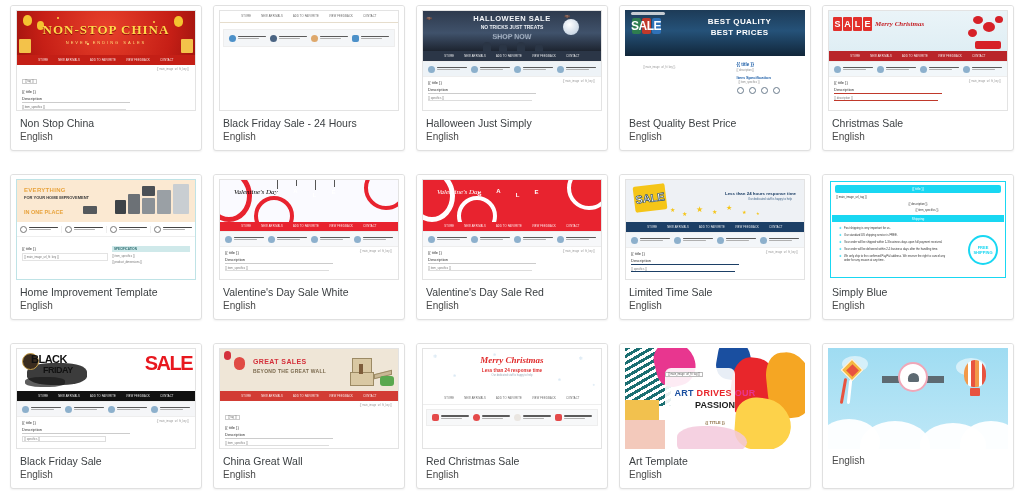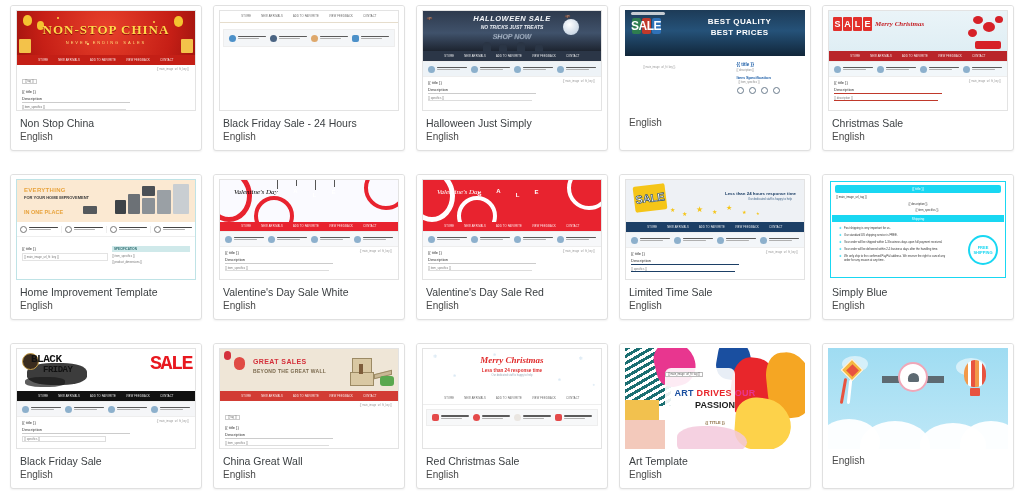--- a/index.html
+++ b/index.html
@@ -82,21 +82,21 @@
   .bn-bf .t1 { position:absolute; top:4px; left:4px; font-size:15px; font-weight:bold; color:#151515;
                -webkit-text-stroke:.7px #cfa85e; letter-spacing:-.5px; font-family:"Liberation Sans", sans-serif;}
   .bn-bf .t2 { position:absolute; bottom:11px; left:5px; font-size:4.6px; font-weight:bold; color:#fff; }
   .bn-bf .t3 { position:absolute; bottom:6px; left:5px; font-size:2.6px; color:#aaa; }
   .hand { position:absolute; right:12px; top:-3px; width:26px; height:24px; background:#d8b79b;
           border-radius:10px 12px 3px 3px; transform:rotate(12deg); }
   .sleeve { position:absolute; right:2px; top:4px; width:22px; height:15px; background:#8e8e8e;
             border-radius:3px; transform:rotate(18deg); }
 
   
-  .bn-hw { background:linear-gradient(180deg,#2e3a4d 0%, #40526b 55%, #1d2430 100%);font-style:italic; }
+  .bn-hw { background:linear-gradient(180deg,#2e3a4d 0%, #40526b 55%, #1d2430 100%); }
   .bn-hw .t1 { position:absolute; top:3px; left:0; right:0; text-align:center; font-size:7.5px;
                font-weight:bold; color:#f3f5f8; letter-spacing:.5px; }
   .bn-hw .t2 { position:absolute; top:13px; left:0; right:0; text-align:center; font-size:5px;
                font-weight:bold; color:#e8ecf2; }
   .bn-hw .t3 { position:absolute; top:22px; left:0; right:0; text-align:center; font-size:7px;
                font-weight:bold; color:#cfd8e4; -webkit-text-stroke:.4px #5b6d85; }
   .moon { position:absolute; right:22px; top:8px; width:16px; height:16px; border-radius:50%;
           background:radial-gradient(circle at 40% 35%, #fff 0%, #cdd9e6 70%, #8fa3bb 100%); }
   .grave { position:absolute; bottom:0; width:8px; height:9px; background:#2a3545; border-radius:4px 4px 0 0; }
 
@@ -408,20 +408,21 @@
           <div class="bq-icons">
             <i></i>
             <i></i>
             <i></i>
             <i></i>
           </div>
         </div>
       </div>
     </div>
     <div class="meta">
+      <div class="t-title">Best Quality Best Price</div>
       <div class="t-lang">English</div>
     </div>
   </div>
 
   <div class="card">
     <div class="thumb">
       <div class="thumb-inner">
         <div class="banner bn-xmas" style="height:40px;">
           <div class="xt">
             <b>S</b>
@@ -792,21 +793,21 @@
     </div>
     <div class="meta">
       <div class="t-title">Simply Blue</div>
       <div class="t-lang">English</div>
     </div>
   </div>
 
   <div class="card">
     <div class="thumb">
       <div class="thumb-inner">
-        <div class="banner bn-bfs" style="height:42px;font-family:Liberation Mono, monospace;">
+        <div class="banner bn-bfs" style="height:42px;">
           <div class="splat" style="left:10px;top:14px;width:60px;height:22px;opacity:.85;"></div>
           <div class="splat" style="left:8px;top:28px;width:40px;height:10px;opacity:.7;"></div>
           <div class="bfs-seal"></div>
           <div class="bfs-black">BLACK</div>
           <div class="bfs-friday">FRIDAY</div>
           <div class="bfs-sale">SALE</div>
         </div>
         <div class="navbar" style="background:#111;height:10px;">
           <span>STORE</span>
           <span>NEW ARRIVALS</span>

